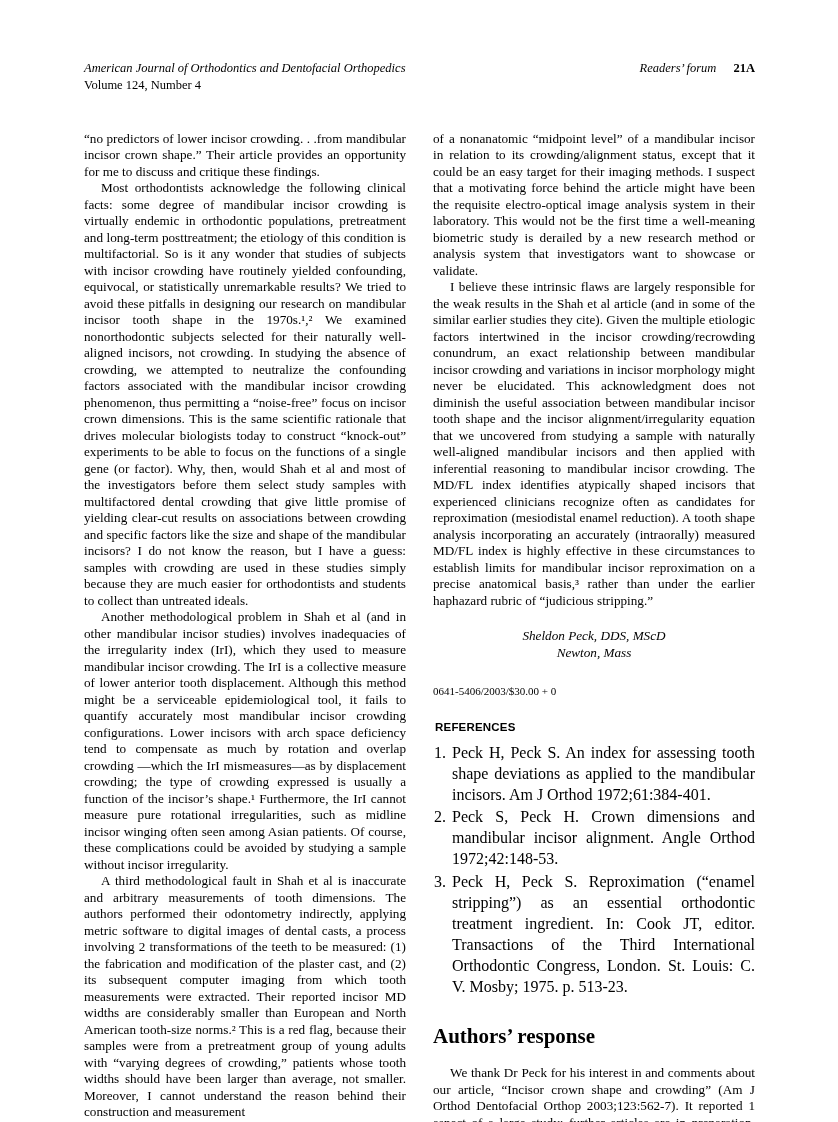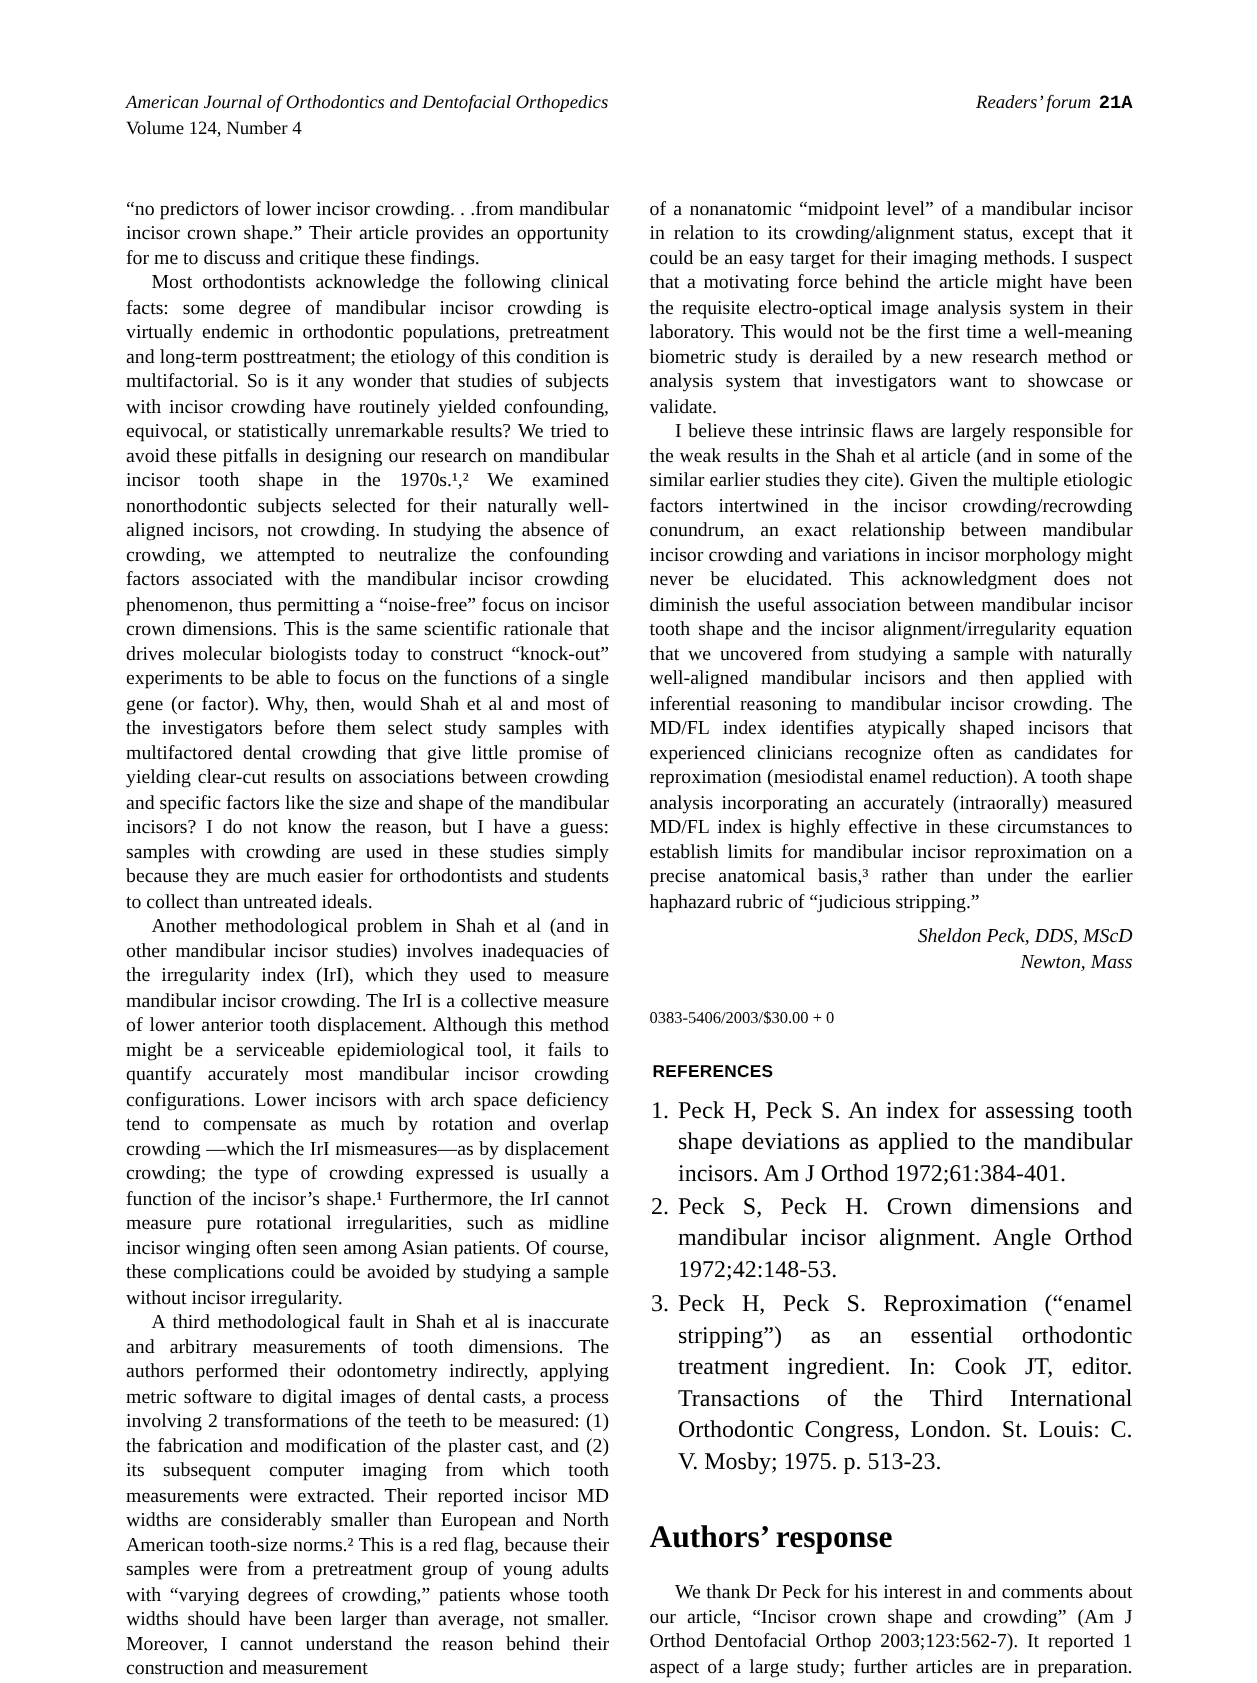--- a/index.html
+++ b/index.html
@@ -24,39 +24,39 @@
   .page-header {
     display: flex;
     justify-content: space-between;
     align-items: flex-start;
     font-size: 12.5px;
     line-height: 1.35;
   }
   .header-left .italic,
   .italic { font-style: italic; }
   .header-right { white-space: nowrap; }
-  .header-right .page-num { font-weight: bold; font-style: normal; margin-left: 2px; font-family: Liberation Mono, monospace; }
+  .header-right .page-num { font-weight: bold; font-style: normal; margin-left: 14px; }
   .columns {
     display: flex;
     gap: 27px;
     margin-top: 37px;
   }
   .col {
     width: 322px;
     font-size: 13.2px;
     line-height: 1.25;
     text-align: justify;
     hyphens: auto;
   }
   .col p { margin: 0; }
   .indent { text-indent: 17px; }
   .signature {
-    text-align: right;
+    text-align: center;
     font-style: italic;
-    margin-top: 6px;
+    margin-top: 18px;
     line-height: 1.3;
   }
   .footnote {
     font-size: 11px;
     line-height: 1.45;
     margin-top: 22px;
     text-align: left;
   }
   .refs-title {
     font-family: "Liberation Sans", sans-serif;
@@ -112,21 +112,21 @@
     <div class="col">
       <p>of a nonanatomic “midpoint level” of a mandibular incisor in relation to its crowding/alignment status, except that it could be an easy target for their imaging methods. I suspect that a motivating force behind the article might have been the requisite electro-optical image analysis system in their laboratory. This would not be the first time a well-meaning biometric study is derailed by a new research method or analysis system that investigators want to showcase or validate.</p>
       <p class="indent">I believe these intrinsic flaws are largely responsible for the weak results in the Shah et al article (and in some of the similar earlier studies they cite). Given the multiple etiologic factors intertwined in the incisor crowding/recrowding conundrum, an exact relationship between mandibular incisor crowding and variations in incisor morphology might never be elucidated. This acknowledgment does not diminish the useful association between mandibular incisor tooth shape and the incisor alignment/irregularity equation that we uncovered from studying a sample with naturally well-aligned mandibular incisors and then applied with inferential reasoning to mandibular incisor crowding. The MD/FL index identifies atypically shaped incisors that experienced clinicians recognize often as candidates for reproximation (mesiodistal enamel reduction). A tooth shape analysis incorporating an accurately (intraorally) measured MD/FL index is highly effective in these circumstances to establish limits for mandibular incisor reproximation on a precise anatomical basis,³ rather than under the earlier haphazard rubric of “judicious stripping.”</p>
 
       <div class="signature">
         <div>Sheldon Peck, DDS, MScD</div>
         <div>Newton, Mass</div>
       </div>
 
       <div class="footnote">
-        <div>0383-5406/2003/$30.00 + 0</div>
+        <div>0641-5406/2003/$30.00 + 0</div>
       </div>
 
       <div class="refs-title">REFERENCES</div>
       <ol class="refs">
         <li>Peck H, Peck S. An index for assessing tooth shape deviations as applied to the mandibular incisors. Am J Orthod 1972;61:384-401.</li>
         <li>Peck S, Peck H. Crown dimensions and mandibular incisor alignment. Angle Orthod 1972;42:148-53.</li>
         <li>Peck H, Peck S. Reproximation (“enamel stripping”) as an essential orthodontic treatment ingredient. In: Cook JT, editor. Transactions of the Third International Orthodontic Congress, London. St. Louis: C. V. Mosby; 1975. p. 513-23.</li>
       </ol>
 
       <h2 class="response-title">Authors’ response</h2>

